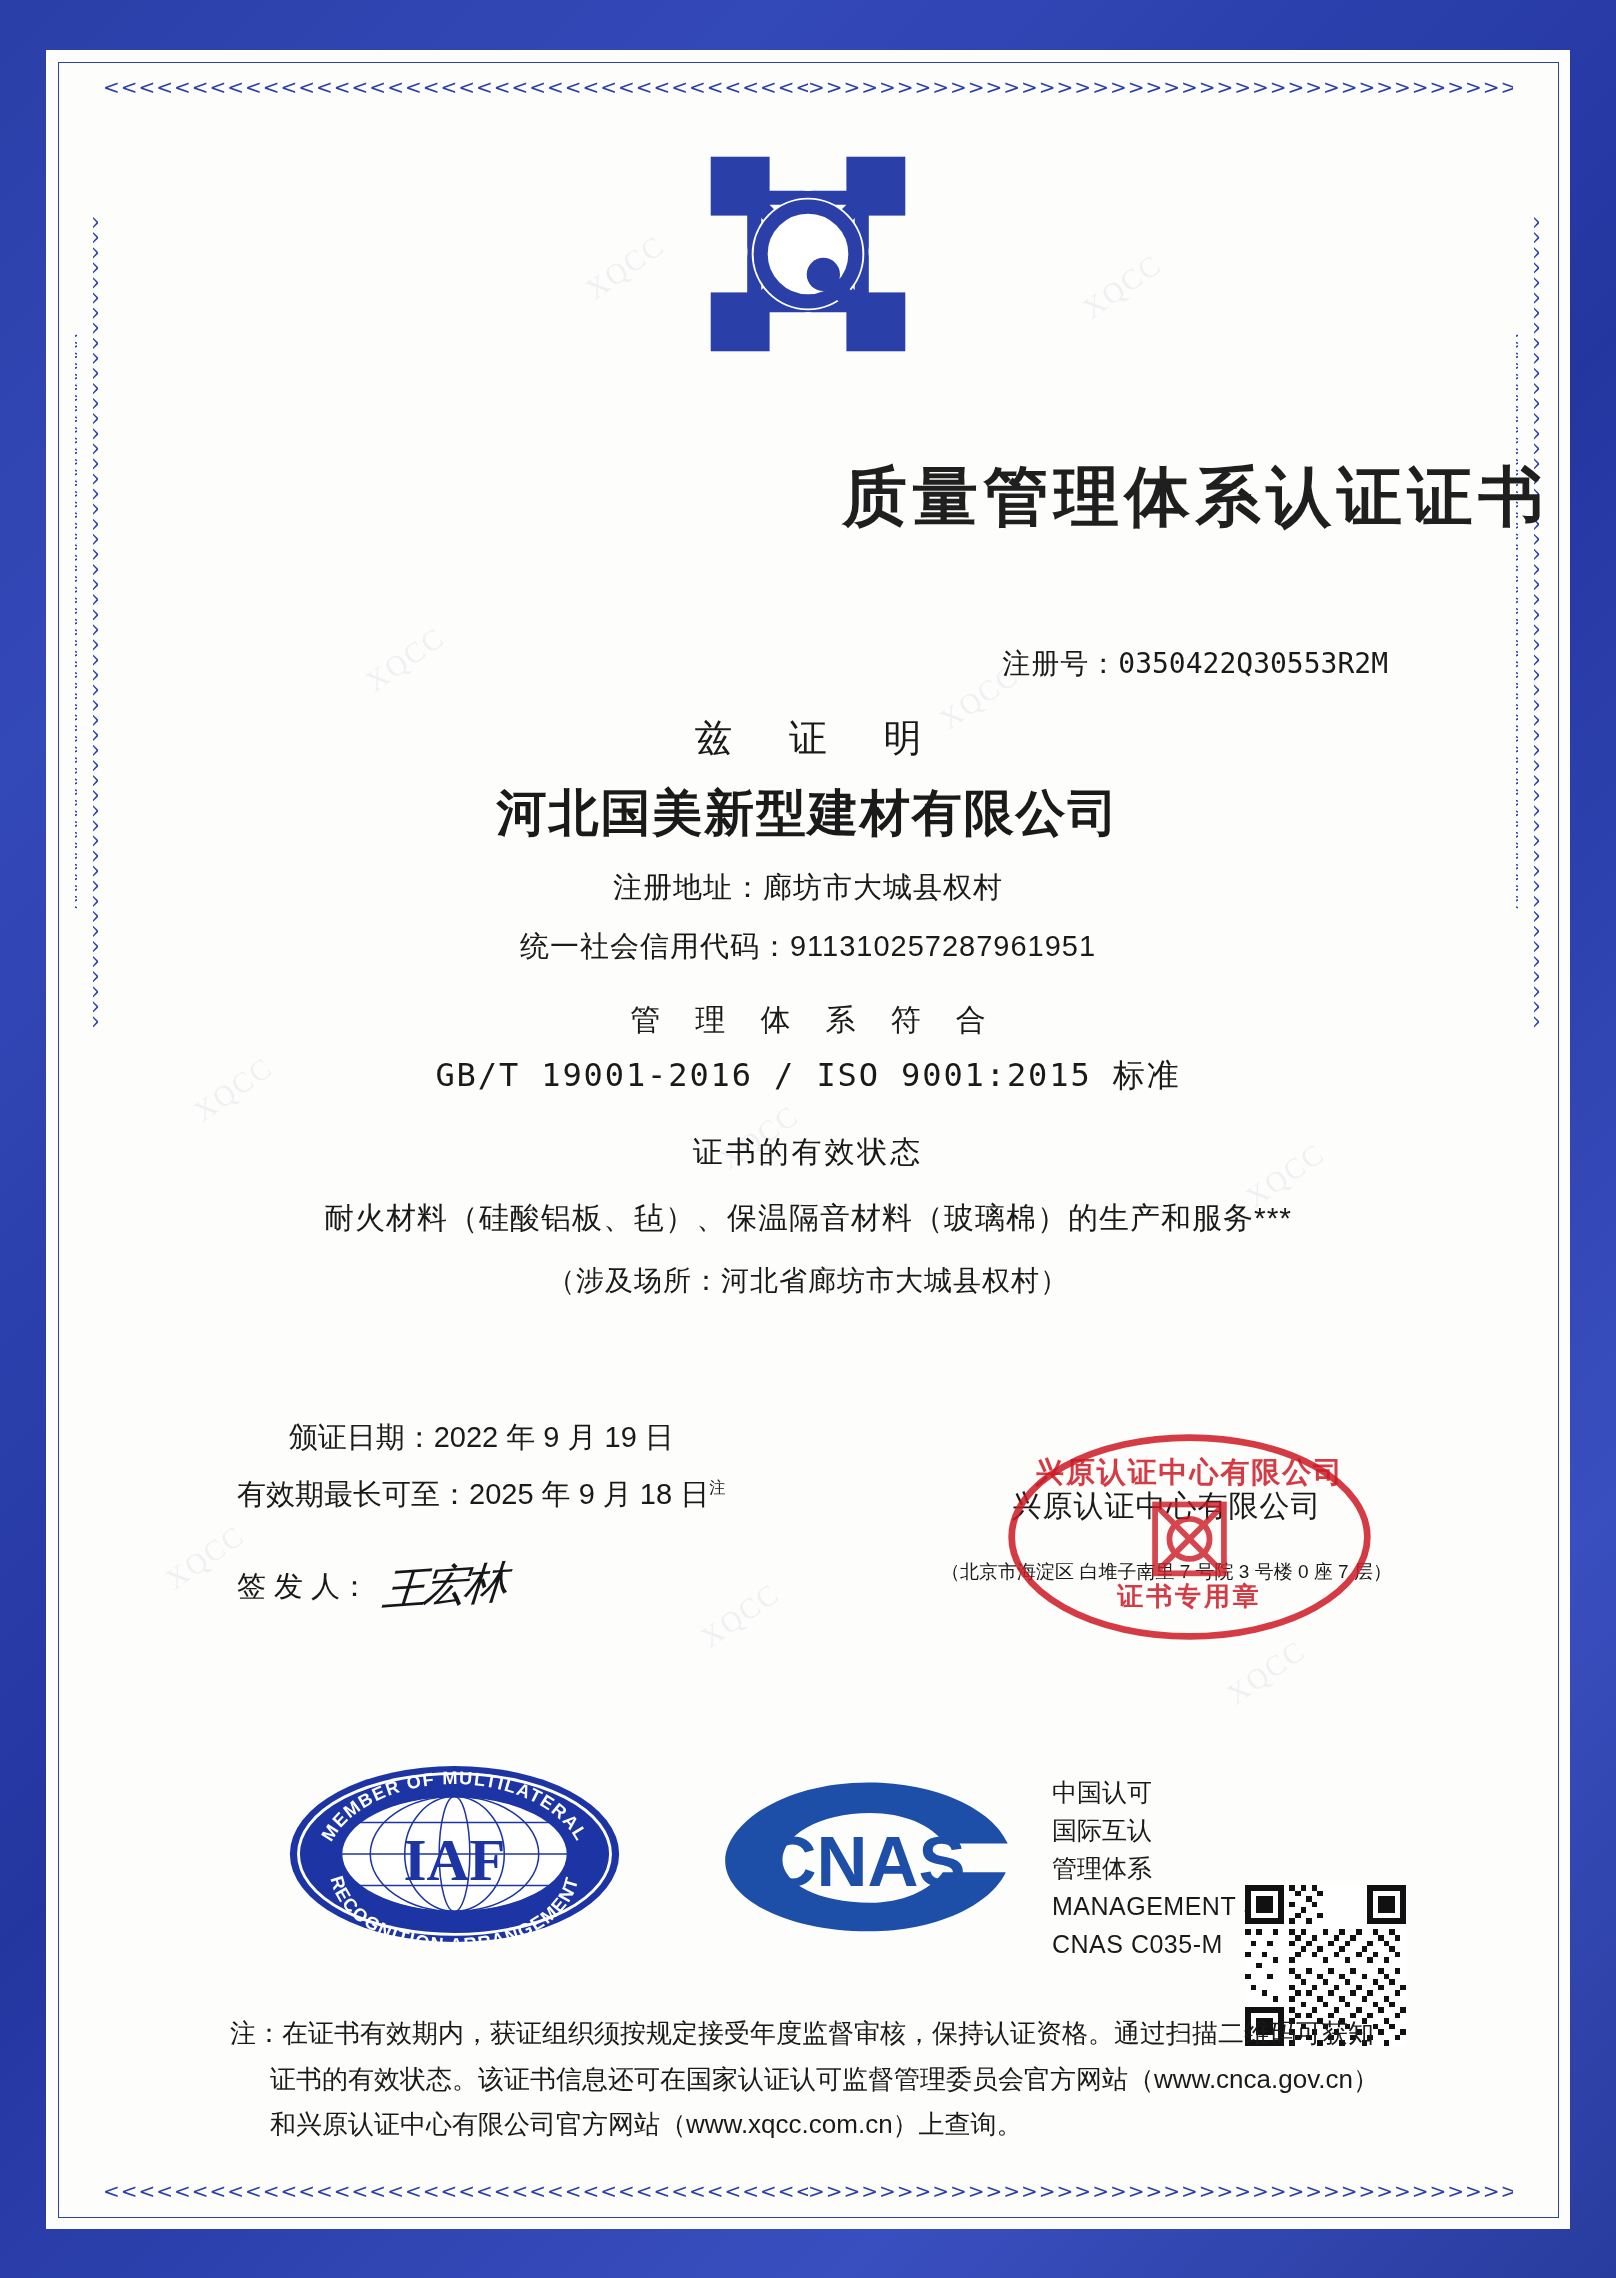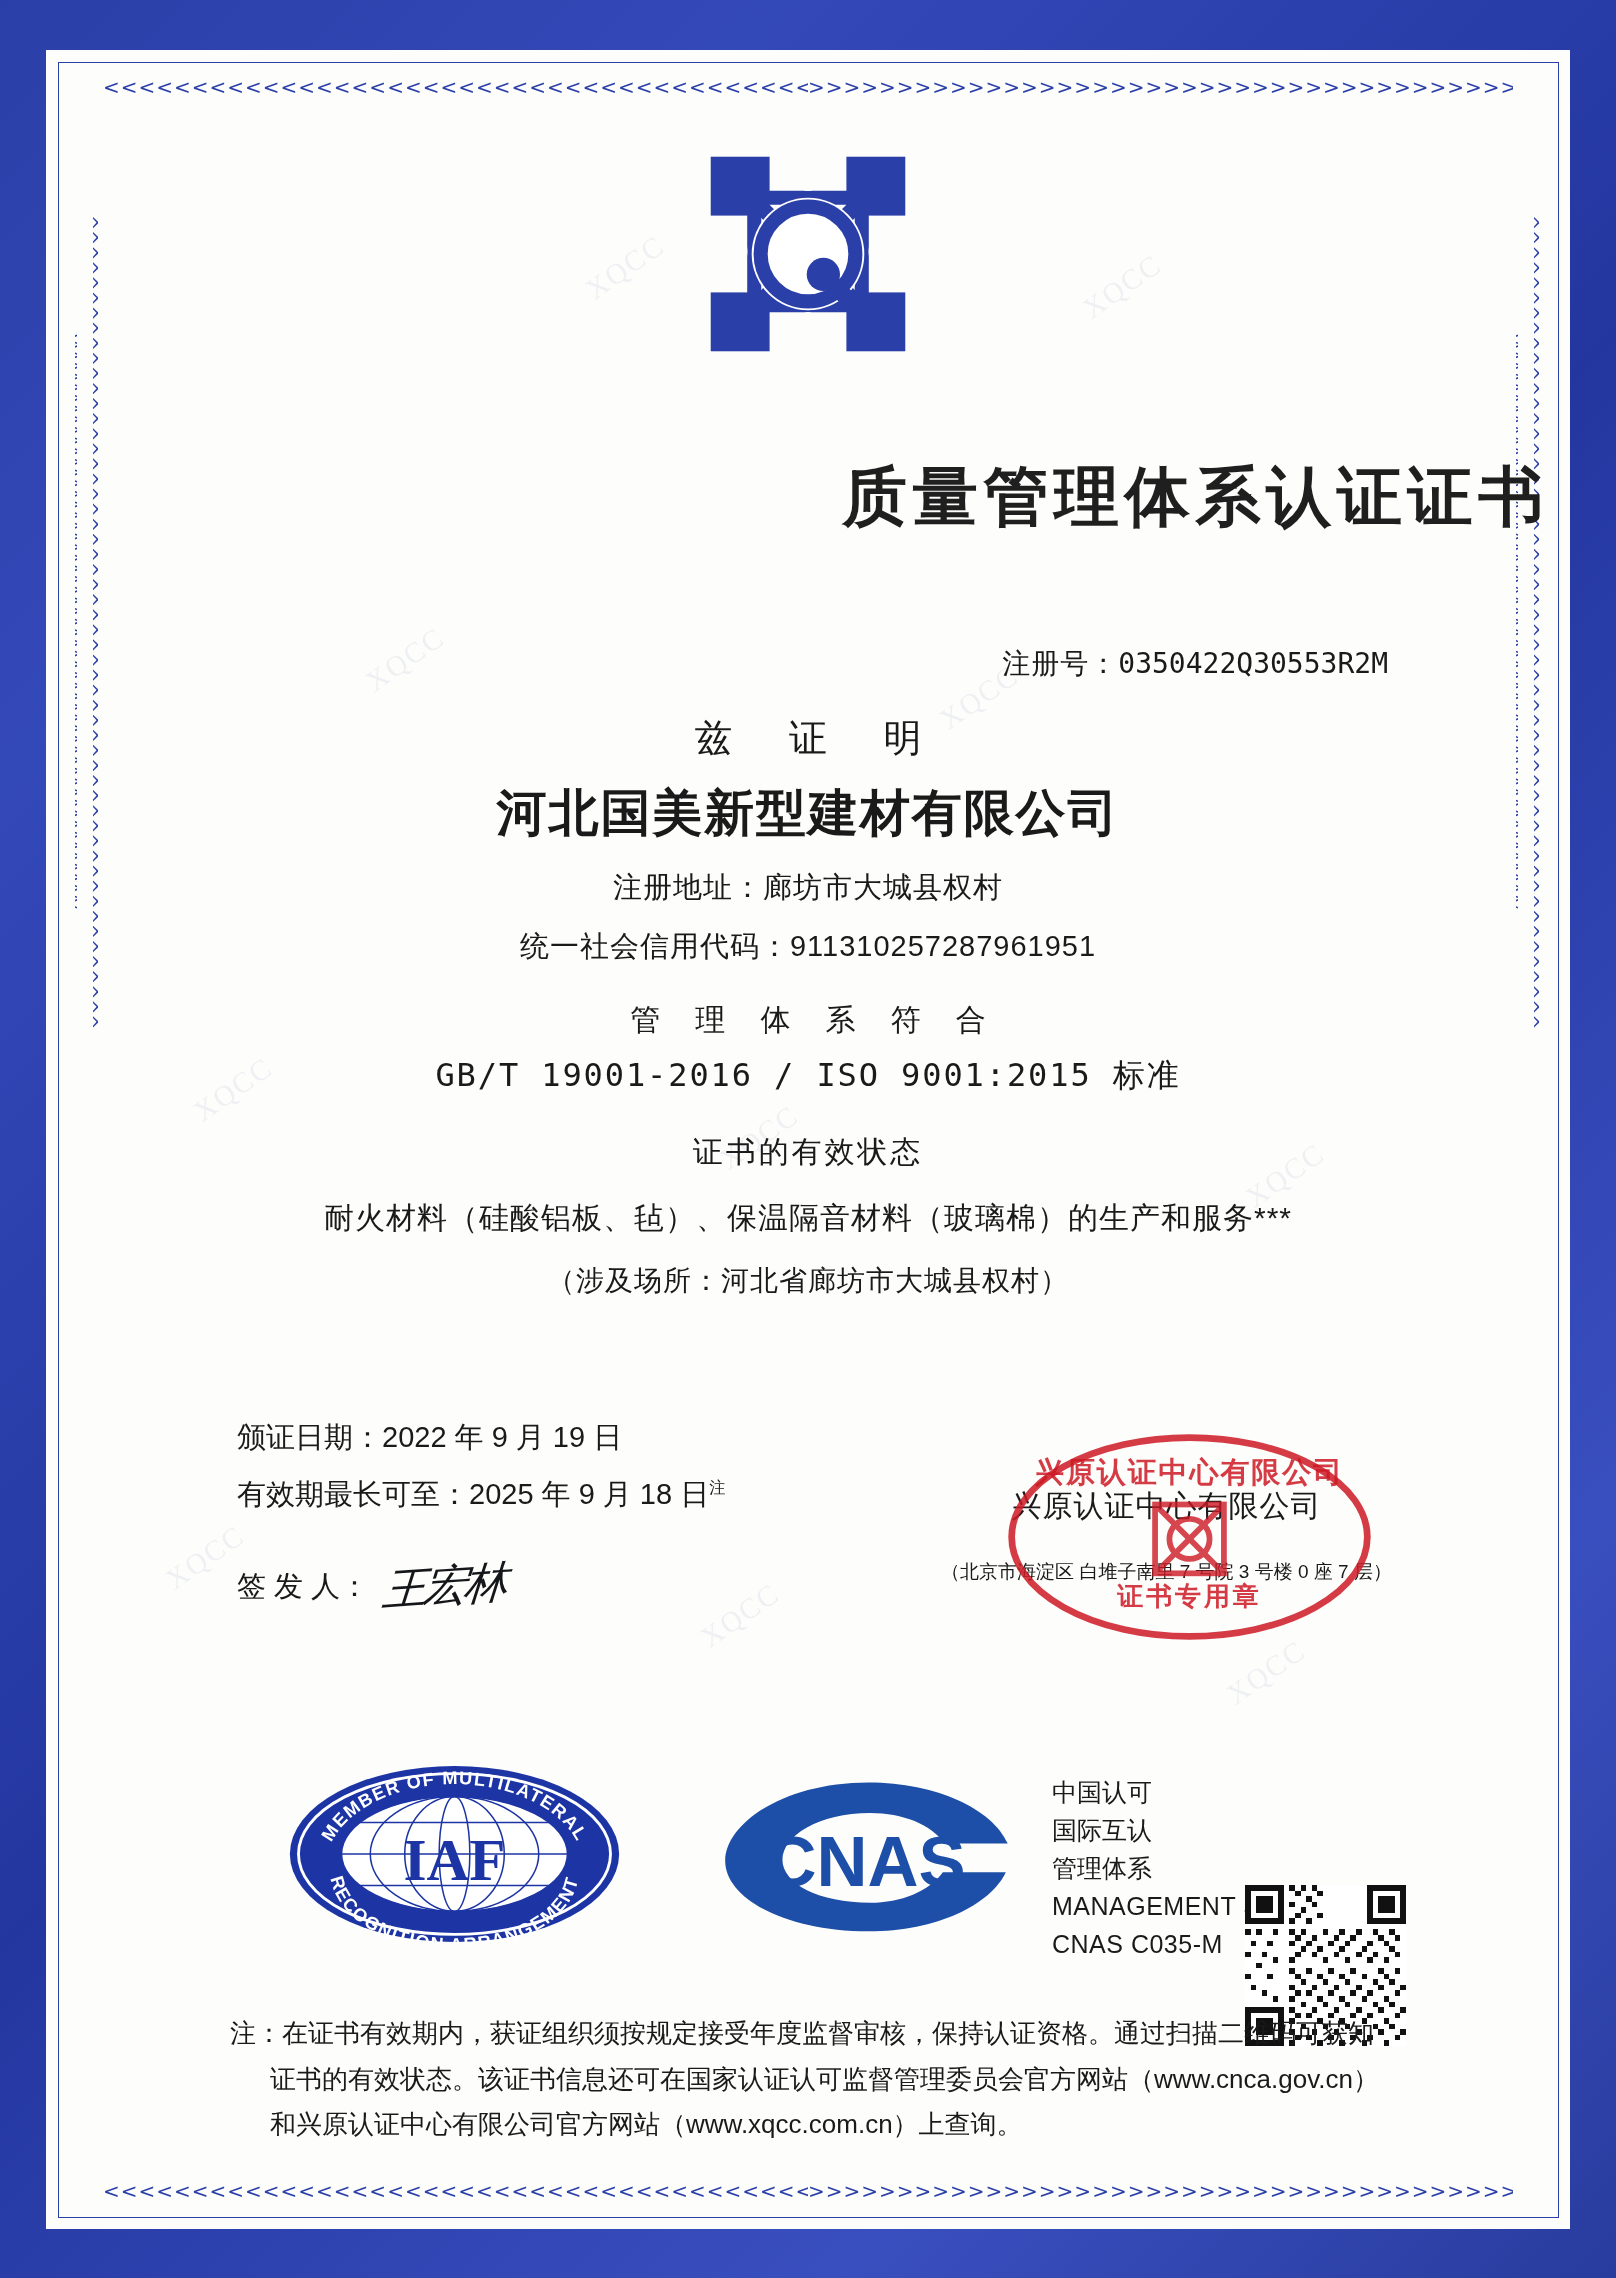--- a/index.html
+++ b/index.html
@@ -155,20 +155,21 @@
   .l-scope { font-size: 30px; letter-spacing: 1px; margin-bottom: 23px; }
   .l-site { font-size: 28px; letter-spacing: 1px; }
 
   .dates {
     position: absolute;
     left: 170px;
     top: 1338px;
     font-size: 29px;
     color: #1a1a1a;
     line-height: 1.95;
+    text-align: center;
   }
   .dates .sup { font-size: 16.3px; vertical-align: super; }
   .signer {
     position: absolute;
     left: 170px;
     top: 1486px;
     font-size: 29px;
     color: #1a1a1a;
     display: flex;
     align-items: center;

